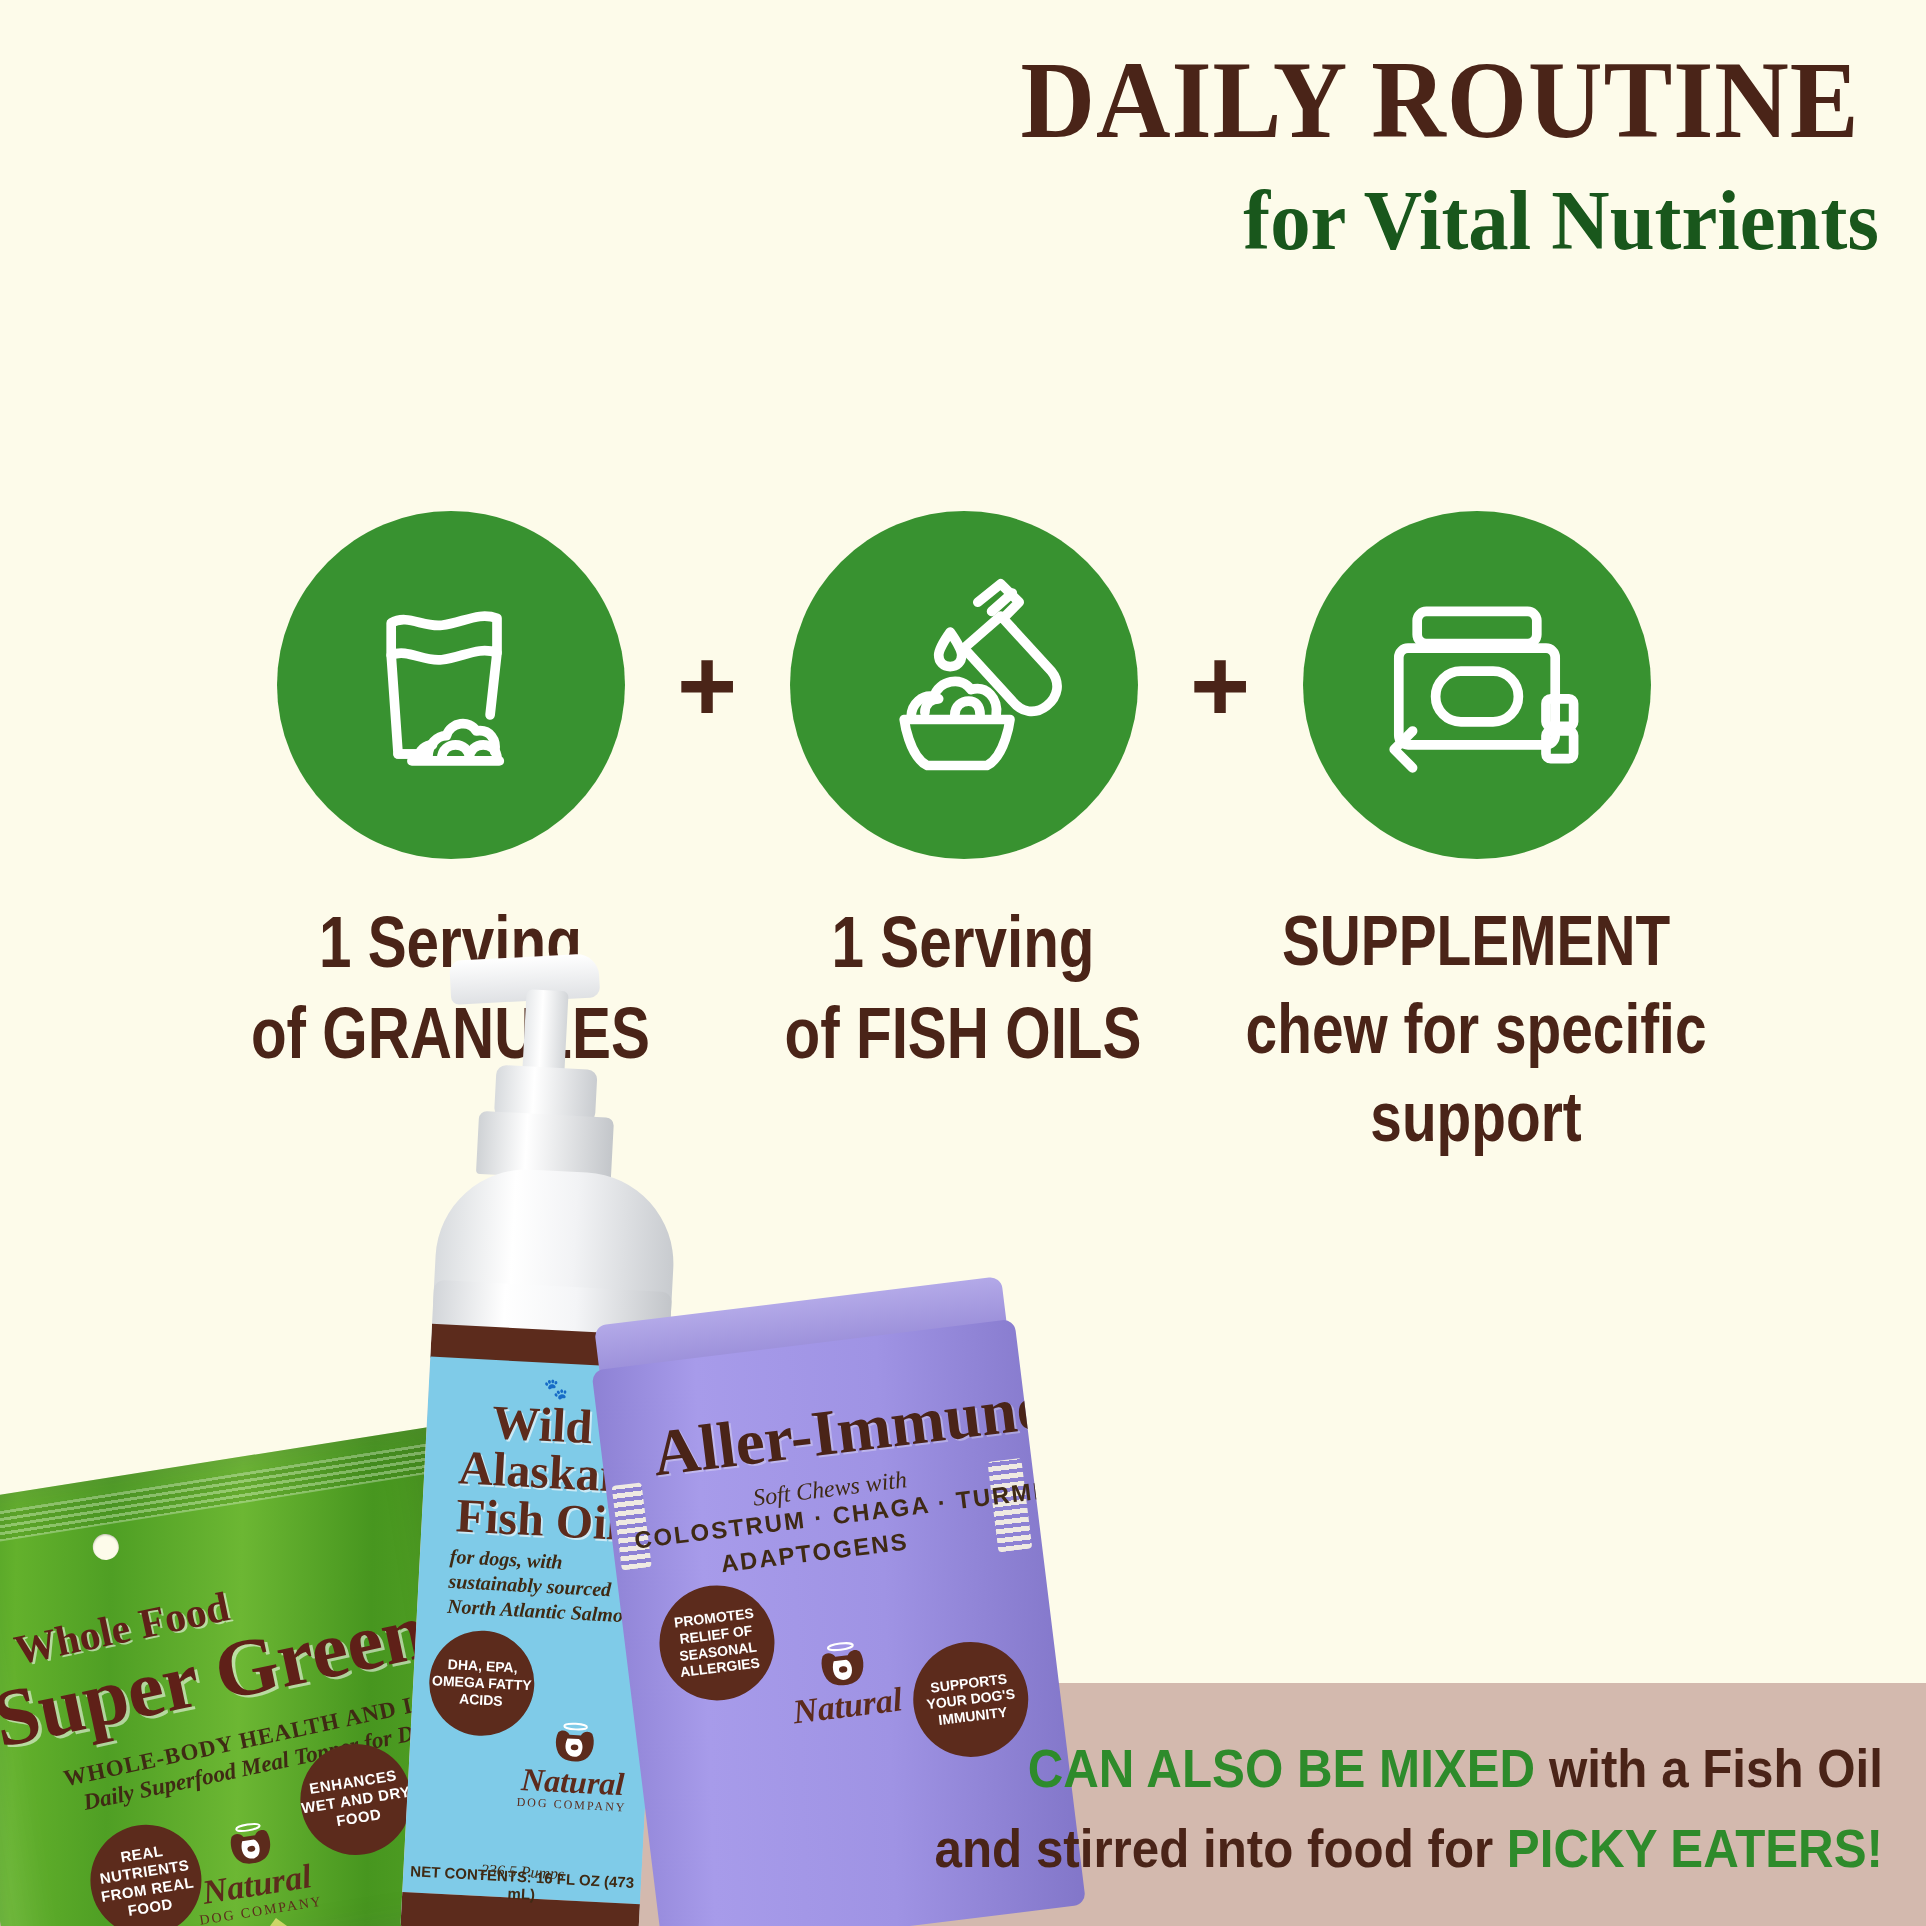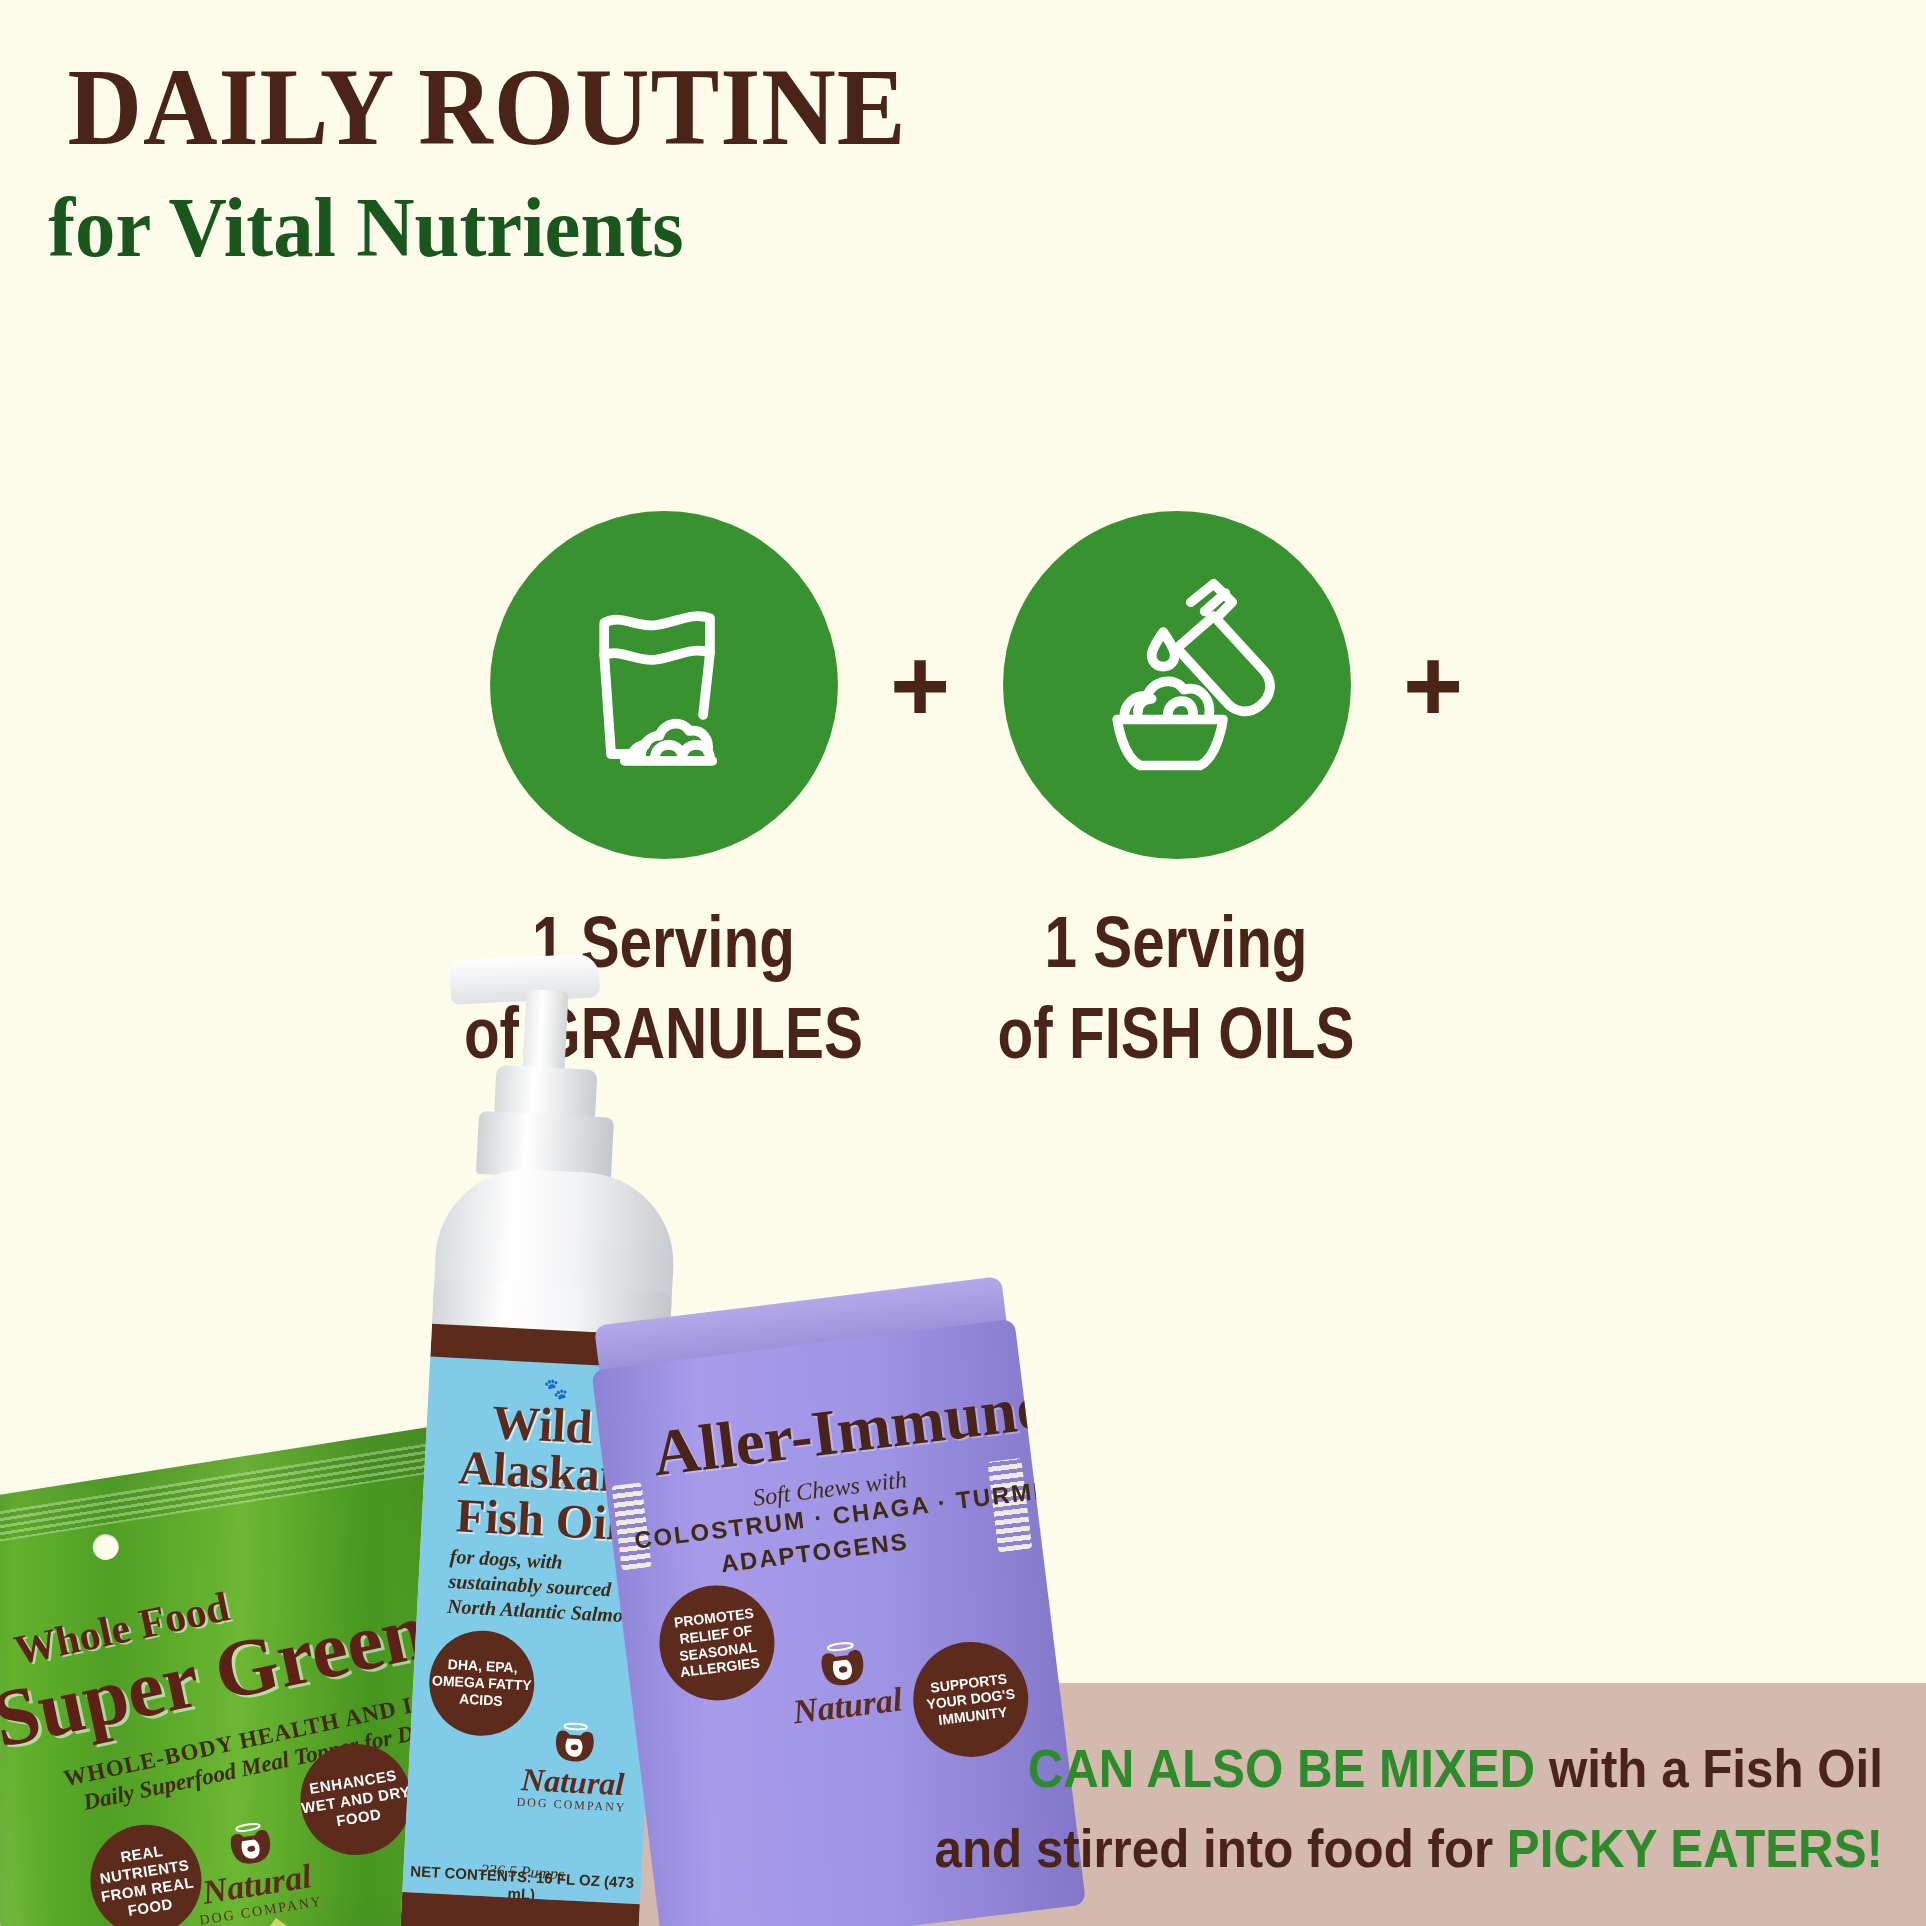--- a/index.html
+++ b/index.html
@@ -7,21 +7,21 @@
   html, body { width: 1927px; height: 1927px; }
   body {
     font-family: "Liberation Sans", sans-serif;
     background: #FDFBEA;
     position: relative;
     overflow: hidden;
   }
   .canvas { position: absolute; inset: 0; width: 1927px; height: 1927px; }
 
   
-  .header { position: absolute; top: 49px; left: 0; width: 1927px; text-align: left; }
+  .header { position: absolute; top: 42px; left: 0; width: 1927px; text-align: right; }
   .title {
     font-family: "Liberation Serif", serif;
     font-weight: bold;
     font-size: 111px;
     line-height: 1.05;
     letter-spacing: 1px;
     color: #4A2418;
     transform: scaleX(0.93);
   }
   .subtitle {
@@ -425,20 +425,37 @@
         </svg>
       </div>
       <div class="step-label">
         <span class="ln">1 Serving</span>
         <span class="ln">of FISH OILS</span>
       </div>
     </div>
 
     <div class="plus">+</div>
 
+    <div class="step wide">
+      <div class="circle">
+        <svg viewBox="0 0 100 100" fill="none" stroke="#ffffff" stroke-width="4.2" stroke-linecap="round" stroke-linejoin="round">
+          <rect x="24" y="18" width="52" height="14" rx="4"></rect>
+          <path d="M20 34 h60 a4 4 0 0 1 4 4 v34 a4 4 0 0 1 -4 4 h-60 a4 4 0 0 1 -4 -4 v-34 a4 4 0 0 1 4 -4z"></path>
+          <rect x="32" y="44" width="36" height="22" rx="11"></rect>
+          <rect x="80" y="56" width="12" height="12" rx="2"></rect>
+          <rect x="80" y="70" width="12" height="12" rx="2"></rect>
+          <path d="M22 70 l-8 8 l8 8"></path>
+        </svg>
+      </div>
+      <div class="step-label">
+        <span class="ln">SUPPLEMENT</span>
+        <span class="ln">chew for specific</span>
+        <span class="ln">support</span>
+      </div>
+    </div>
 
   </div>
 
   <div class="tan-bar"></div>
 
   <div class="bag">
     <div class="bag-body">
       <div class="bag-zip"></div>
       <div class="bag-hole"></div>
       <div class="bag-title-1">Whole Food</div>

